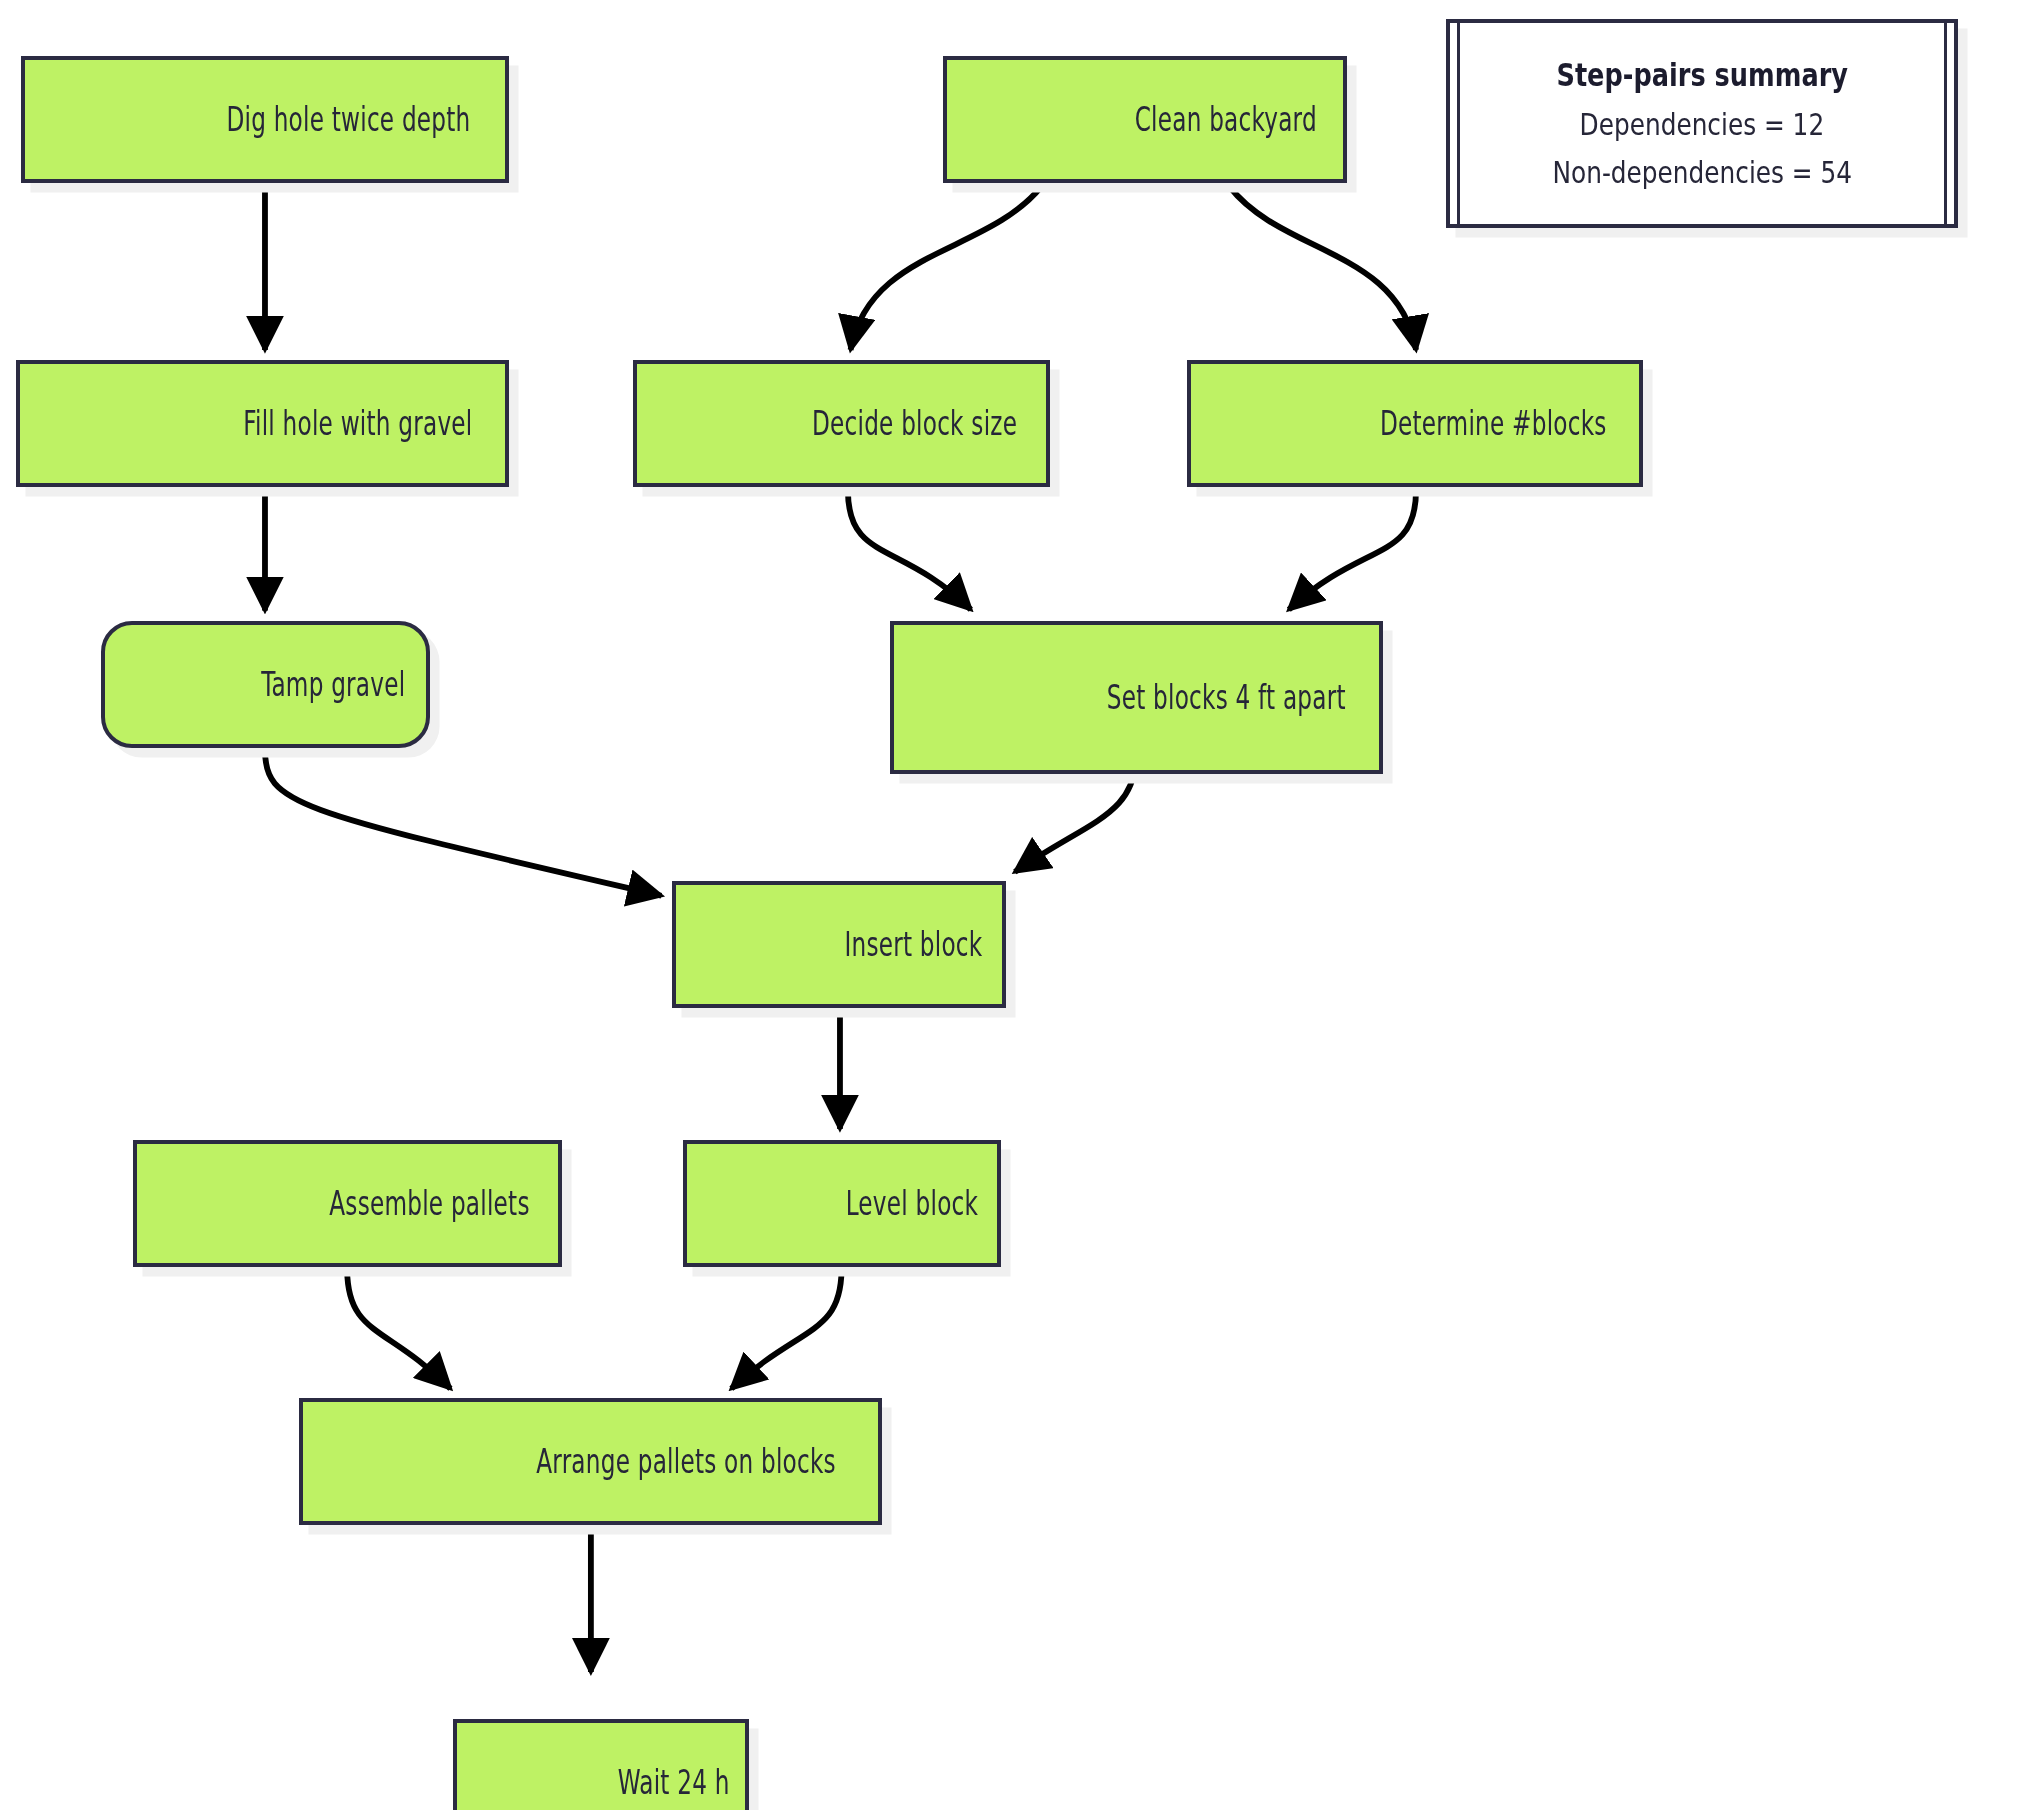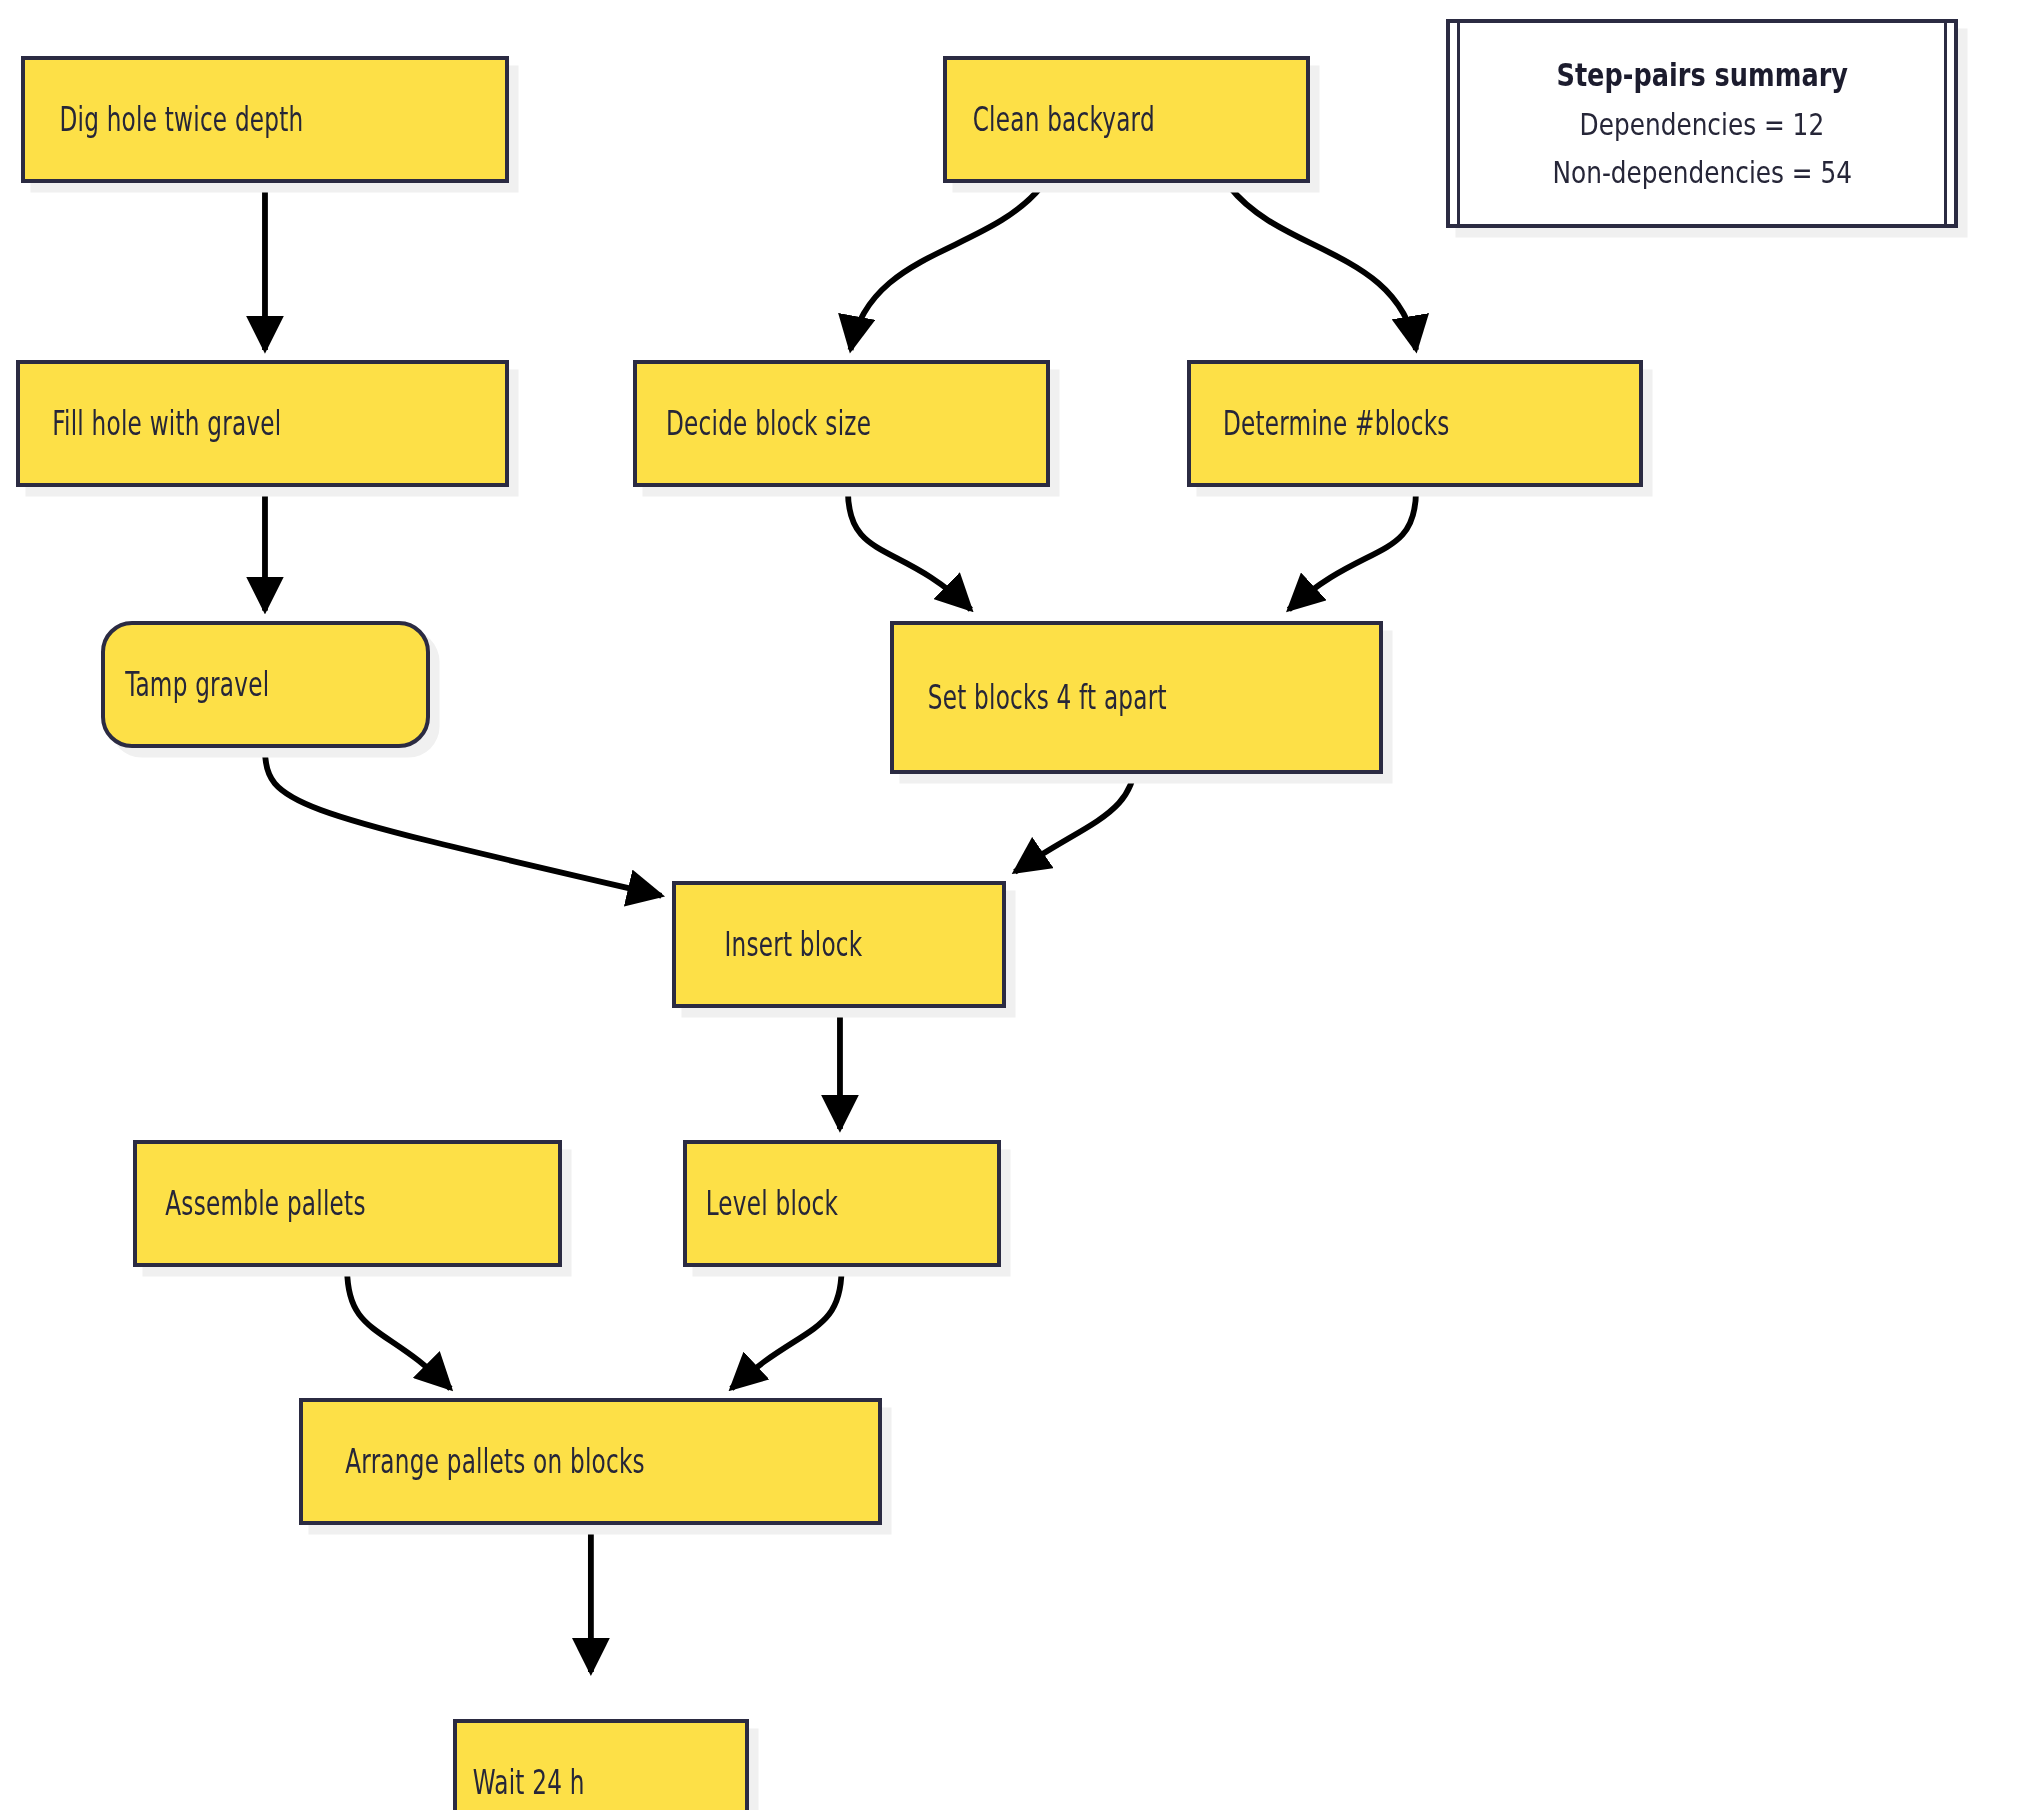--- a/index.html
+++ b/index.html
@@ -1,20 +1,20 @@
 <!DOCTYPE html>
 <html style="font-size:8.5px"><head>
 <meta charset="utf-8">
 <style>
   html,body{margin:0;padding:0;background:#ffffff;}
   body{width:2035px;height:1810px;font-family:"DejaVu Sans Condensed","Liberation Sans",sans-serif;}
   #stage{position:relative;width:2035px;height:1810px;overflow:hidden;background:#ffffff;}
   #edges{position:absolute;left:0;top:0;width:2035px;height:1810px;}
-  .node{position:absolute;box-sizing:border-box;background:#fde047;
-        border:4.8px solid #2b2b42;display:flex;align-items:center;justify-content:flex-start;
+  .node{position:absolute;box-sizing:border-box;background:#bef264;
+        border:4.8px solid #2b2b42;display:flex;align-items:center;justify-content:flex-end;
         box-shadow:9.5px 9.5px 0 0 #f0f0f0;}
   .node .lbl{color:#262638;font-size:33px;line-height:1;white-space:nowrap;
              font-family:"DejaVu Sans","Liberation Sans",sans-serif;font-stretch:condensed;
              transform:scaleX(0.78);transform-origin:center;letter-spacing:0.3px;}
   .summary{position:absolute;box-sizing:border-box;background:#ffffff;
            border:4.8px solid #2b2b42;box-shadow:9.5px 9.5px 0 0 #f0f0f0;}
   .summary .inner{position:absolute;left:7.4px;top:0;right:7.4px;bottom:0;
            border-left:3.7px solid #2b2b42;border-right:3.7px solid #2b2b42;}
   .summary .txt{position:relative;z-index:2;display:flex;flex-direction:column;
            align-items:center;justify-content:center;height:100%;gap:11.7px;}
@@ -47,21 +47,21 @@
       <path d="M 655 2393 C 655 2520 730 2500 850 2620"></path>
       <path d="M 1588 2393 C 1588 2520 1510 2500 1380 2620"></path>
       <path d="M 1115 2881 L 1115 3155"></path>
     </g>
   </svg>
 
   <div class="node" style="left:21px;top:56px;width:488px;height:127px;">
     <span class="lbl">Dig hole twice depth</span>
   </div>
 
-  <div class="node" style="left:943px;top:56px;width:367px;height:127px;">
+  <div class="node" style="left:943px;top:56px;width:404px;height:127px;">
     <span class="lbl">Clean backyard</span>
   </div>
 
   <div class="node" style="left:16px;top:360px;width:493px;height:127px;">
     <span class="lbl">Fill hole with gravel</span>
   </div>
 
   <div class="node" style="left:633px;top:360px;width:417px;height:127px;">
     <span class="lbl">Decide block size</span>
   </div>

